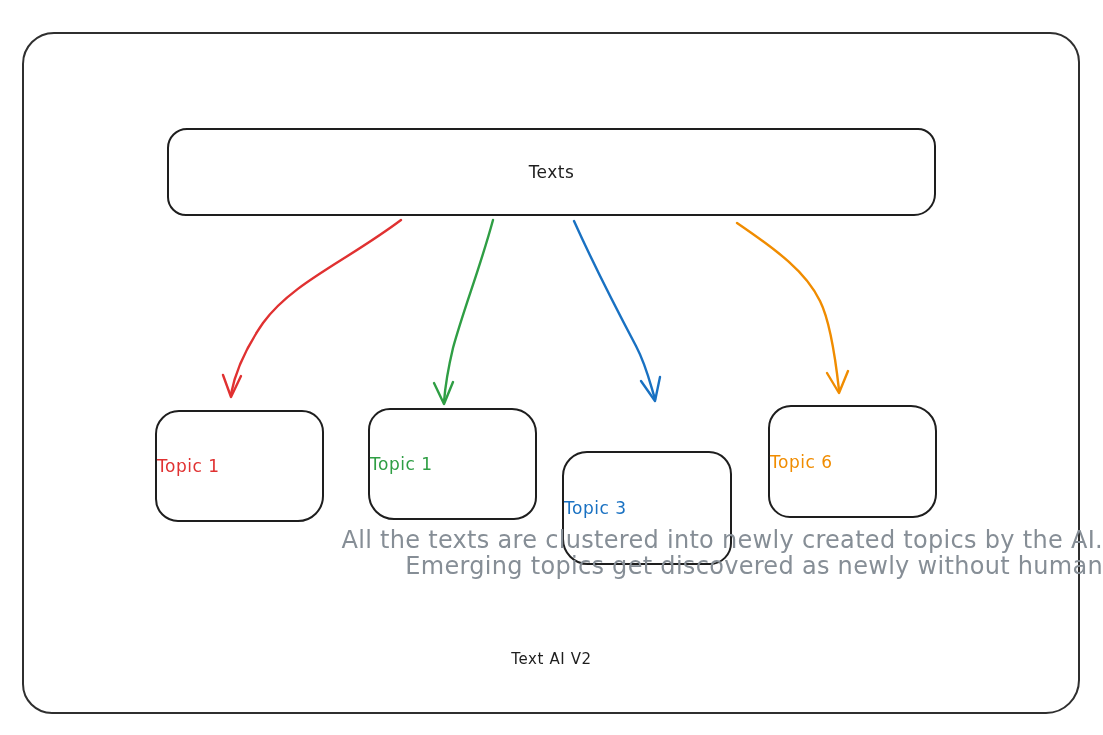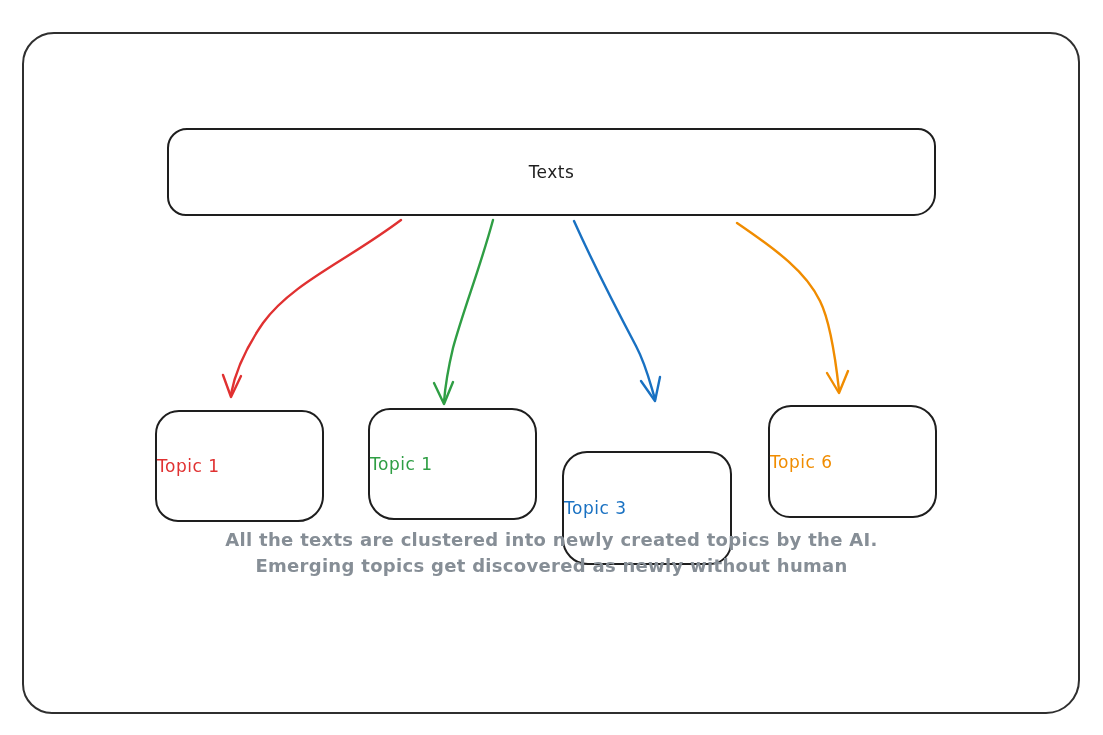--- a/index.html
+++ b/index.html
@@ -62,25 +62,24 @@
   .topic-box.t3 { left: 562px; top: 403px; width: 166px; height: 110px; border-radius: 25px 23px 22px 26px; margin-top: 48px; }
   .topic-box.t4 { left: 768px; top: 405px; width: 165px; height: 109px; border-radius: 23px 26px 24px 22px; }
   .topic-label {
     font-size: 17px;
     letter-spacing: 0.5px;
   }
   .caption {
     position: absolute;
     left: 0; right: 0;
     top: 527px;
-    text-align: center;
-    font-size: 18px;
+    text-align: right;
+    font-size: 24px;
     line-height: 26px;
     letter-spacing: 0.3px;
-    font-weight: bold;
   }
   .footer-label {
     position: absolute;
     left: 0; right: 0;
     top: 650px;
     text-align: center;
     font-size: 15px;
     color: #1e1e1e;
     letter-spacing: 0.6px;
   }
@@ -126,14 +125,15 @@
   </div>
   <div class="topic-box t4">
     <span class="topic-label" style="color: rgb(240, 140, 0);">Topic 6</span>
   </div>
 
   <div class="caption" style="color: rgb(134, 142, 150);">
     <div>All the texts are clustered into newly created topics by the AI.</div>
     <div>Emerging topics get discovered as newly without human</div>
   </div>
 
+  <div class="footer-label">Text AI V2</div>
 
 </div>
 
 </body></html>

